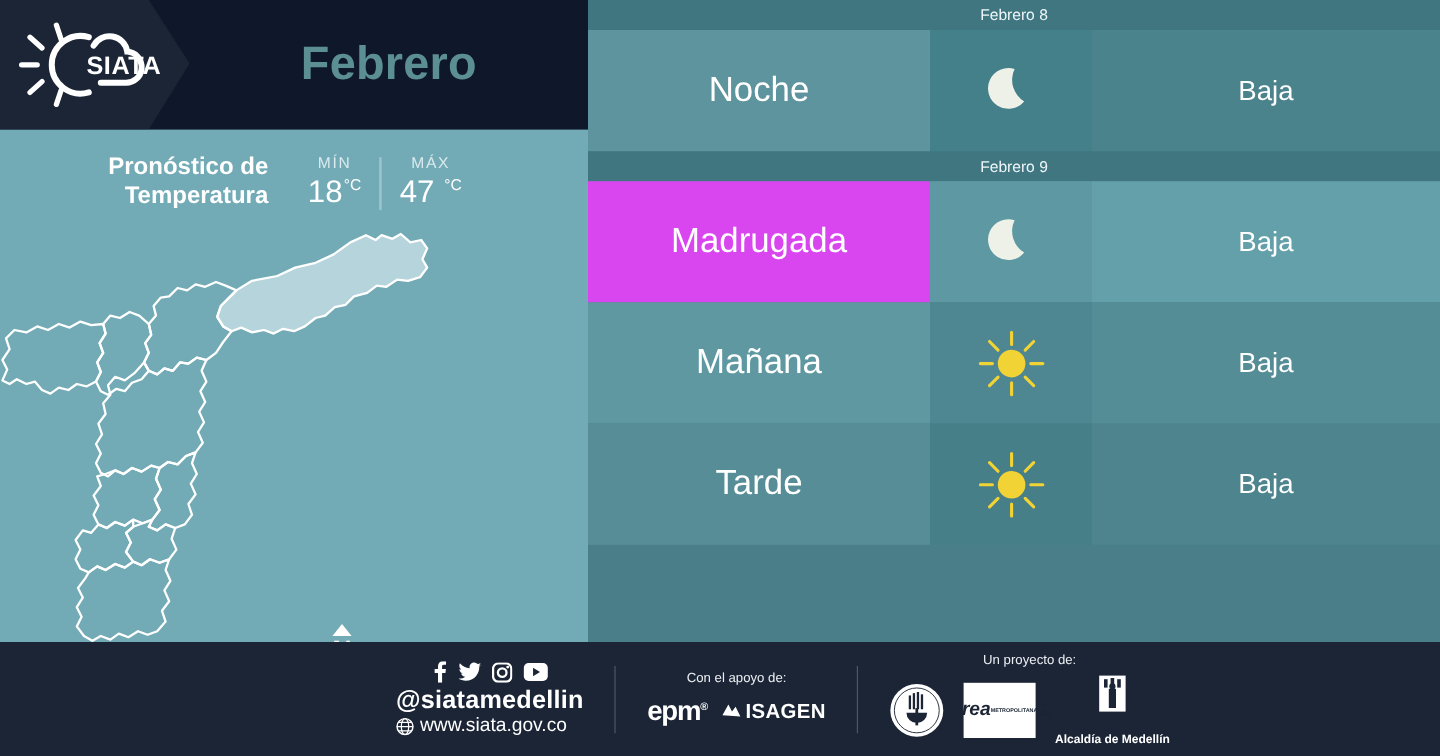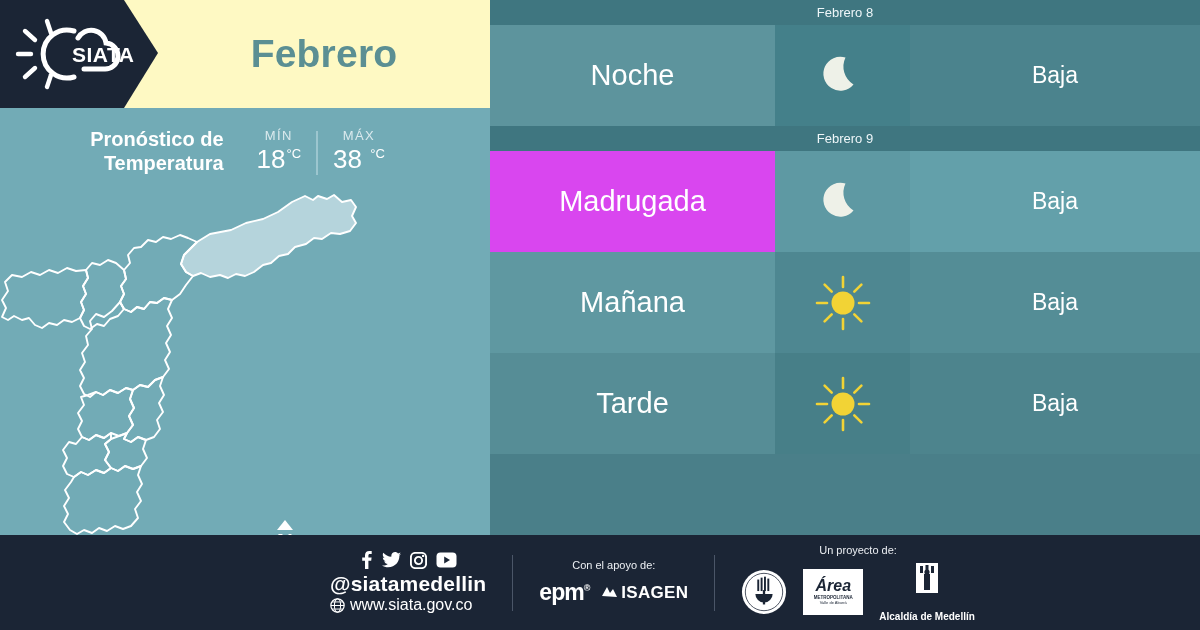--- a/index.html
+++ b/index.html
@@ -11,21 +11,21 @@
   }
   .page { position:relative; width:1200px; height:630px; }
 
   
   .left-panel {
     position:absolute; left:0; top:0; width:490px; height:535px;
     background:#72abb6;
   }
   .left-header {
     position:absolute; left:0; top:0; width:490px; height:108px;
-    background:#fef9c3;
+    background:#0f172a;
   }
   .logo-banner {
     position:absolute; left:0; top:0; width:158px; height:108px;
     background:#1b2535;
     clip-path: polygon(0 0, 124px 0, 158px 53px, 124px 108px, 0 108px);
   }
   .logo-svg { position:absolute; left:14px; top:16px; }
   .city-name {
     position:absolute; left:158px; top:0; width:332px; height:108px;
     display:flex; align-items:center; justify-content:center;
@@ -133,21 +133,21 @@
   .epm-logo { font-size:23px; font-weight:bold; letter-spacing:-1px; }
   .epm-logo sup { font-size:9px; vertical-align:super; }
   .isagen { display:flex; align-items:center; gap:3px; font-size:17px;
             font-weight:bold; letter-spacing:.3px; }
   .f-project { text-align:center; }
   .f-project .cap { font-size:11px; margin-bottom:6px; color:#eceff3; }
   .f-project .logos { display:flex; align-items:center; gap:16px; }
   .seal { width:46px; height:46px; }
   .area-logo {
     background:#ffffff; color:#1b2535; width:60px; height:46px;
-    display:flex; flex-direction:column; align-items:center;
+    display:flex; flex-direction:row; align-items:center;
     justify-content:center; line-height:1;
   }
   .area-logo .nm { font-size:16px; font-style:italic; font-weight:bold; }
   .area-logo .sub1 { font-size:4.5px; font-weight:bold; margin-top:2px; }
   .area-logo .sub2 { font-size:4px; margin-top:1px; }
   .alcaldia { display:flex; flex-direction:column; align-items:center; gap:15px; }
   .alcaldia .txt { font-size:10px; font-weight:bold; }
 </style>
 </head>
 <body>
@@ -183,21 +183,21 @@
       </div>
 
       <div class="temp-values">
         <div class="temp-col">
           <span class="lbl">MÍN</span>
           <span class="val"><span>18</span><span class="deg">°C</span></span>
         </div>
         <div class="temp-div"></div>
         <div class="temp-col">
           <span class="lbl">MÁX</span>
-          <span class="val"><span>38</span> <span class="deg">°C</span></span>
+          <span class="val"><span>47</span> <span class="deg">°C</span></span>
         </div>
       </div>
     </div>
 
     <div class="map-wrap">
       <svg width="490" height="345" viewBox="0 0 490 345">
         <g fill="none" stroke="#ffffff" stroke-width="1.9" stroke-linejoin="round" stroke-linecap="round">
 
           <path fill="#c5dee6" fill-opacity="0.8" d="M197 52 L210 44 L231 40 L246 33 L263 29 L278 22 L292 12
                    L305 6 L313 10 L318 6 L327 9 L334 5 L342 12 L351 10 L356 17

